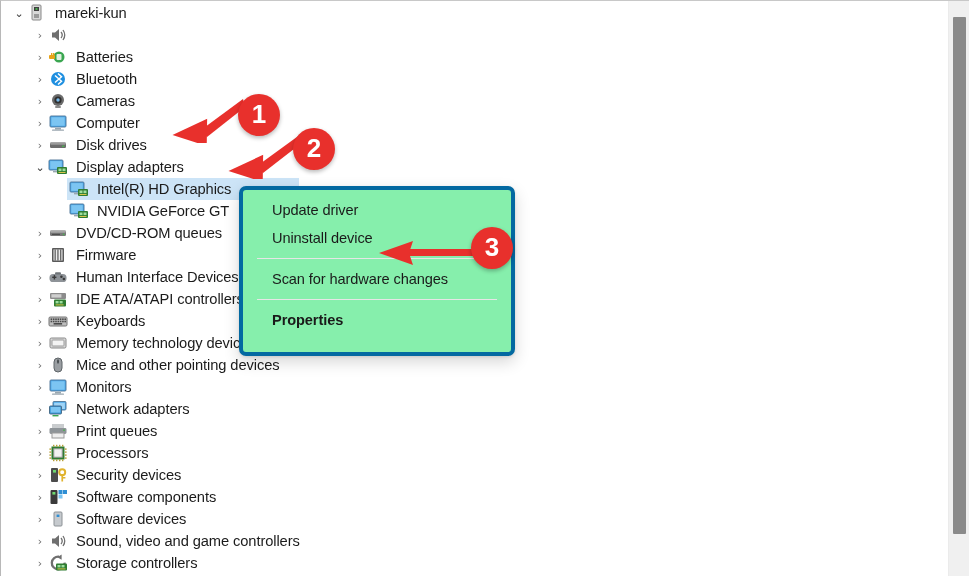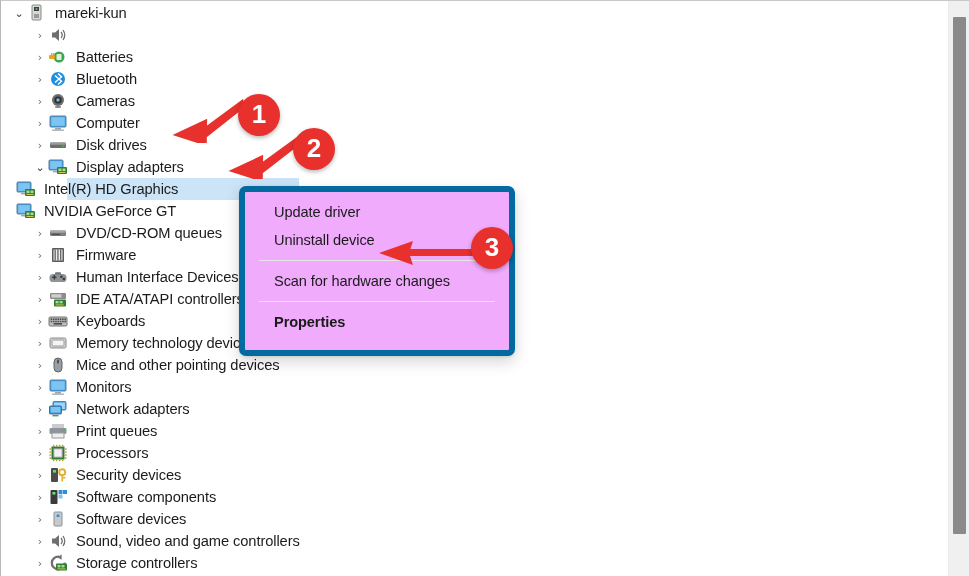--- a/index.html
+++ b/index.html
@@ -65,21 +65,21 @@
   }
   .ico svg { display:block; }
   .lbl {
     position: relative;
     z-index: 2;
   }
 
   
   .d0 { padding-left: 11px; }
   .d1 { padding-left: 32px; }
-  .d2 { }
+  .d2 { padding-left: 53px; }
 
   
   #scrollbar {
     position: absolute;
     right: 0; top: 0;
     width: 21px; height: 576px;
     background: #f0f0f0;
     border-left: 1px solid #ebebeb;
   }
   #scrollthumb {
@@ -88,22 +88,22 @@
     width: 13px; height: 517px;
     background: #8a8a8a;
     border-radius: 1px;
   }
 
   
   #ctxmenu {
     position: absolute;
     left: 238px; top: 185px;
     width: 276px; height: 170px;
-    background: #f0abfc;
-    border: 6px solid #0369a1;
+    background: #86efac;
+    border: 4px solid #0369a1;
     border-radius: 7px;
     box-shadow: 0 6px 16px rgba(0,0,0,0.16), 0 1px 3px rgba(0,0,0,0.10);
     padding: 6px 0 0 0;
     z-index: 30;
   }
   .mi {
     height: 28px;
     display: flex;
     align-items: center;
     padding-left: 29px;

